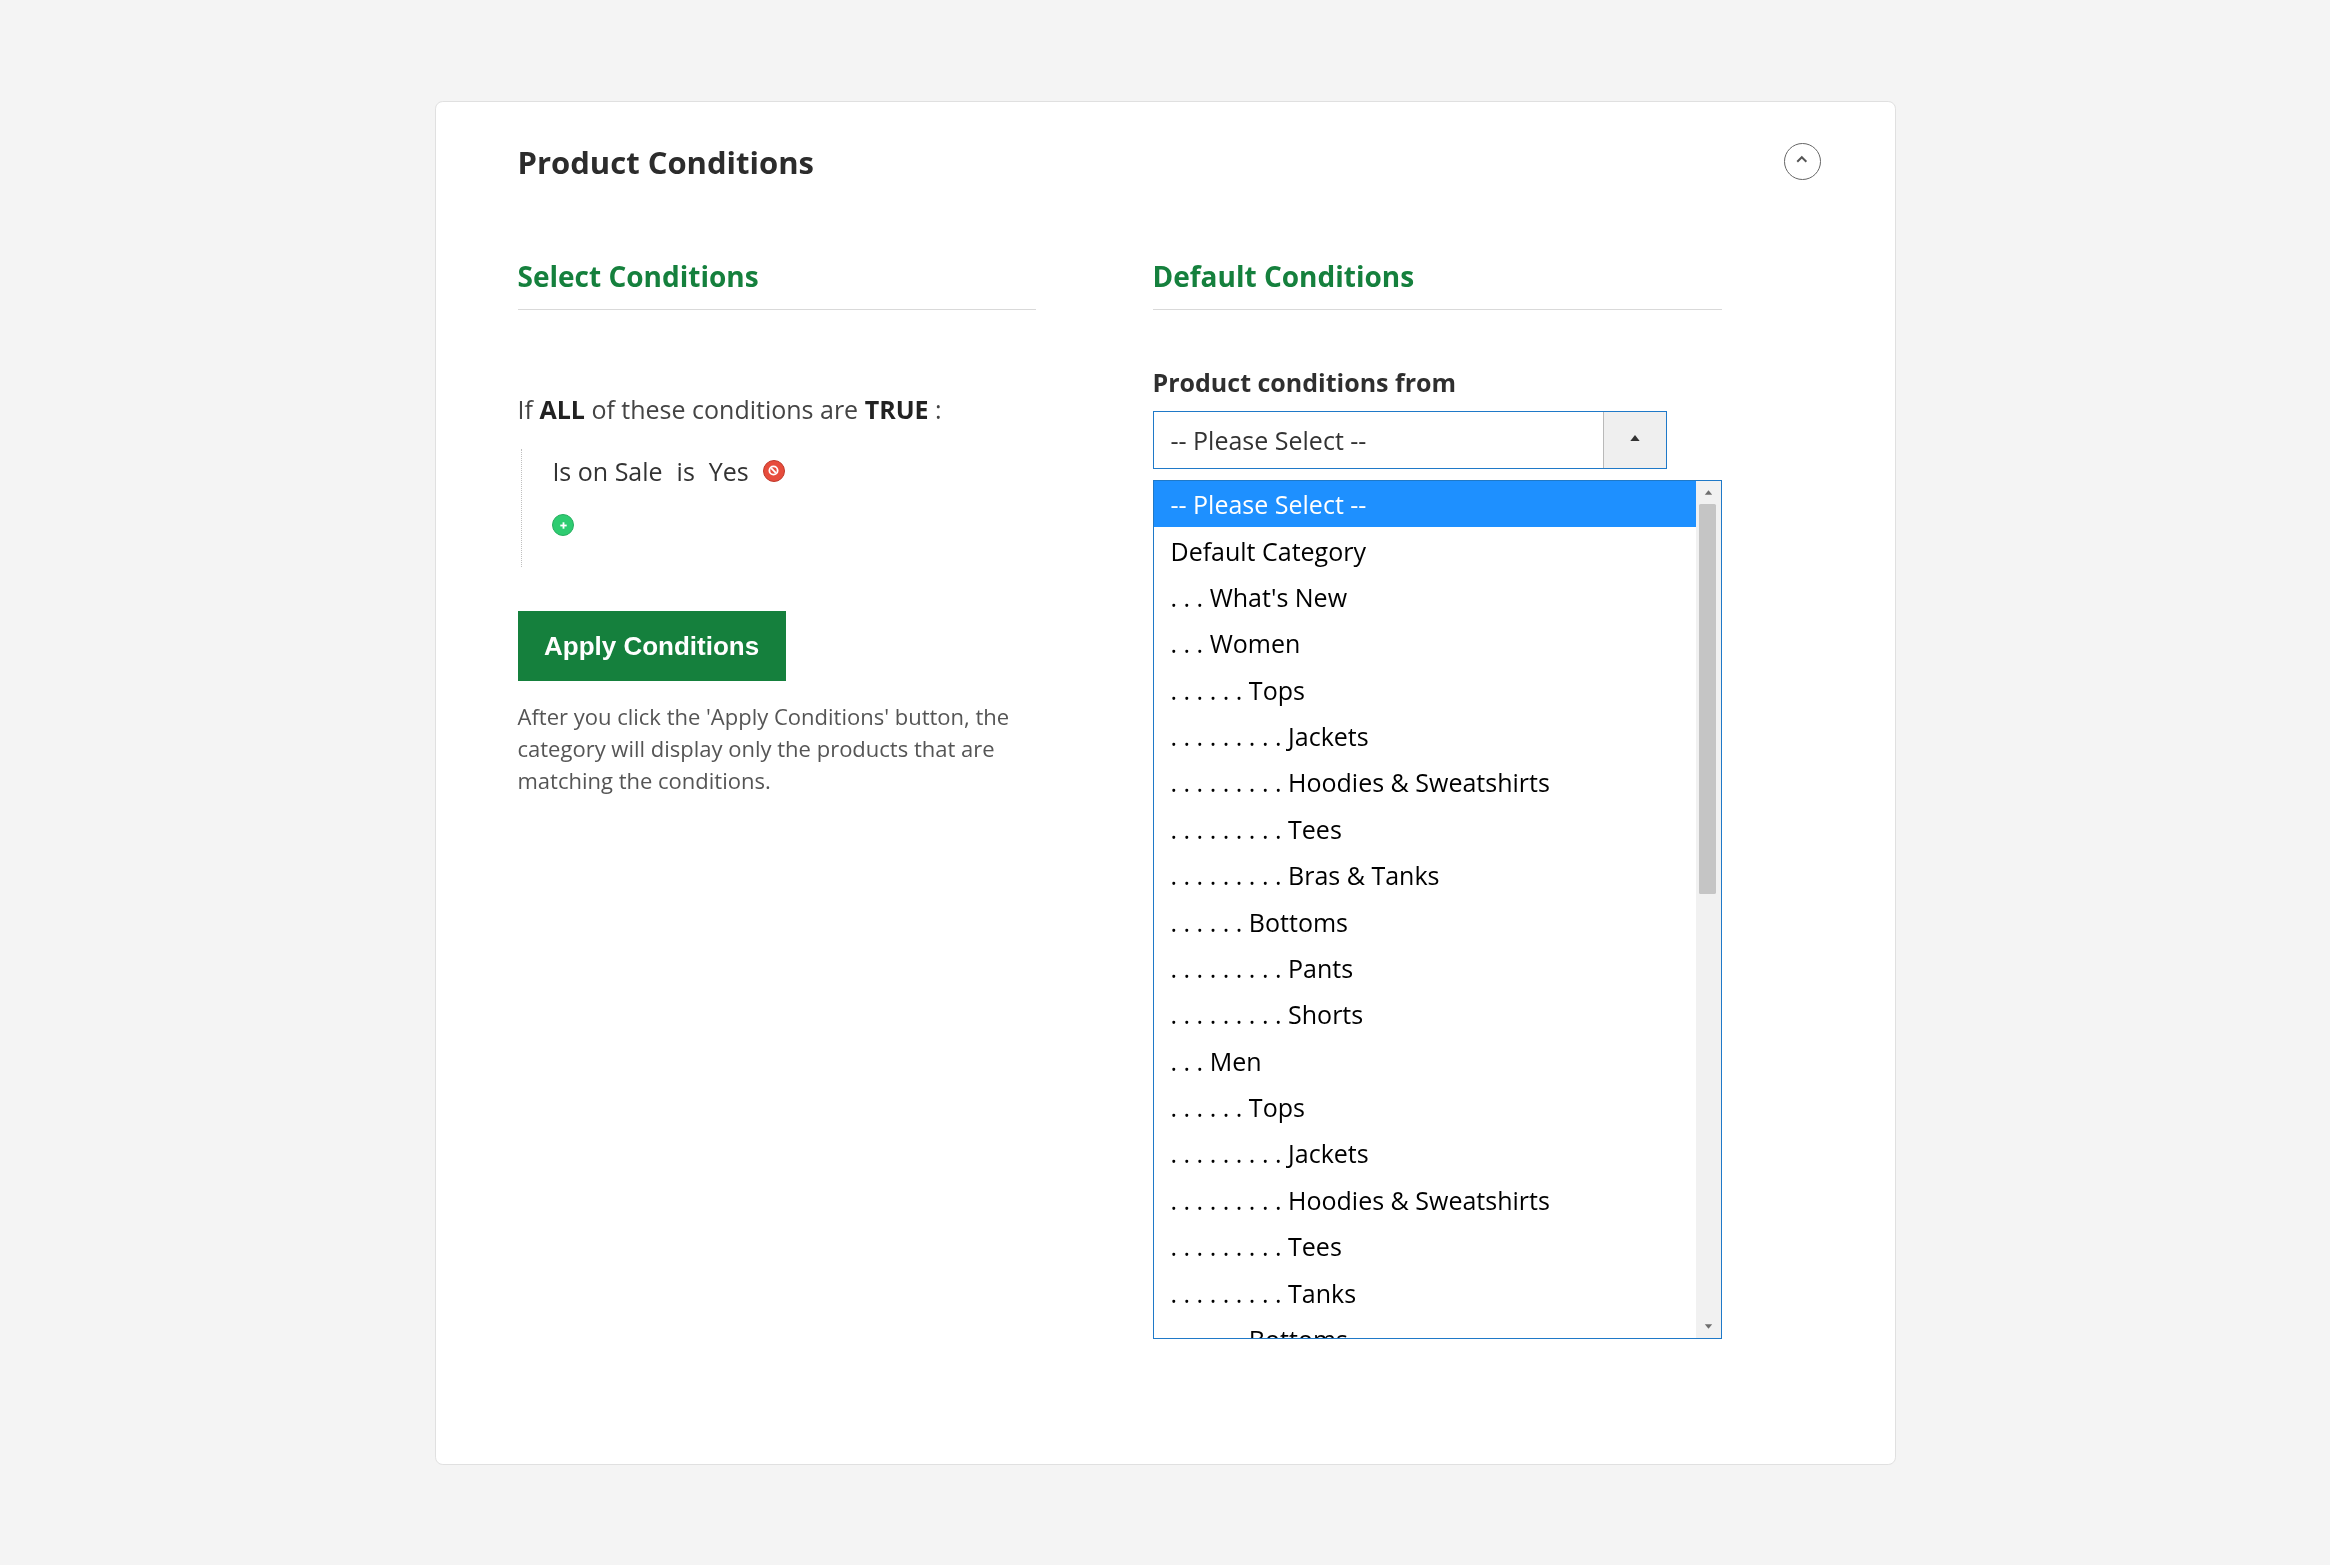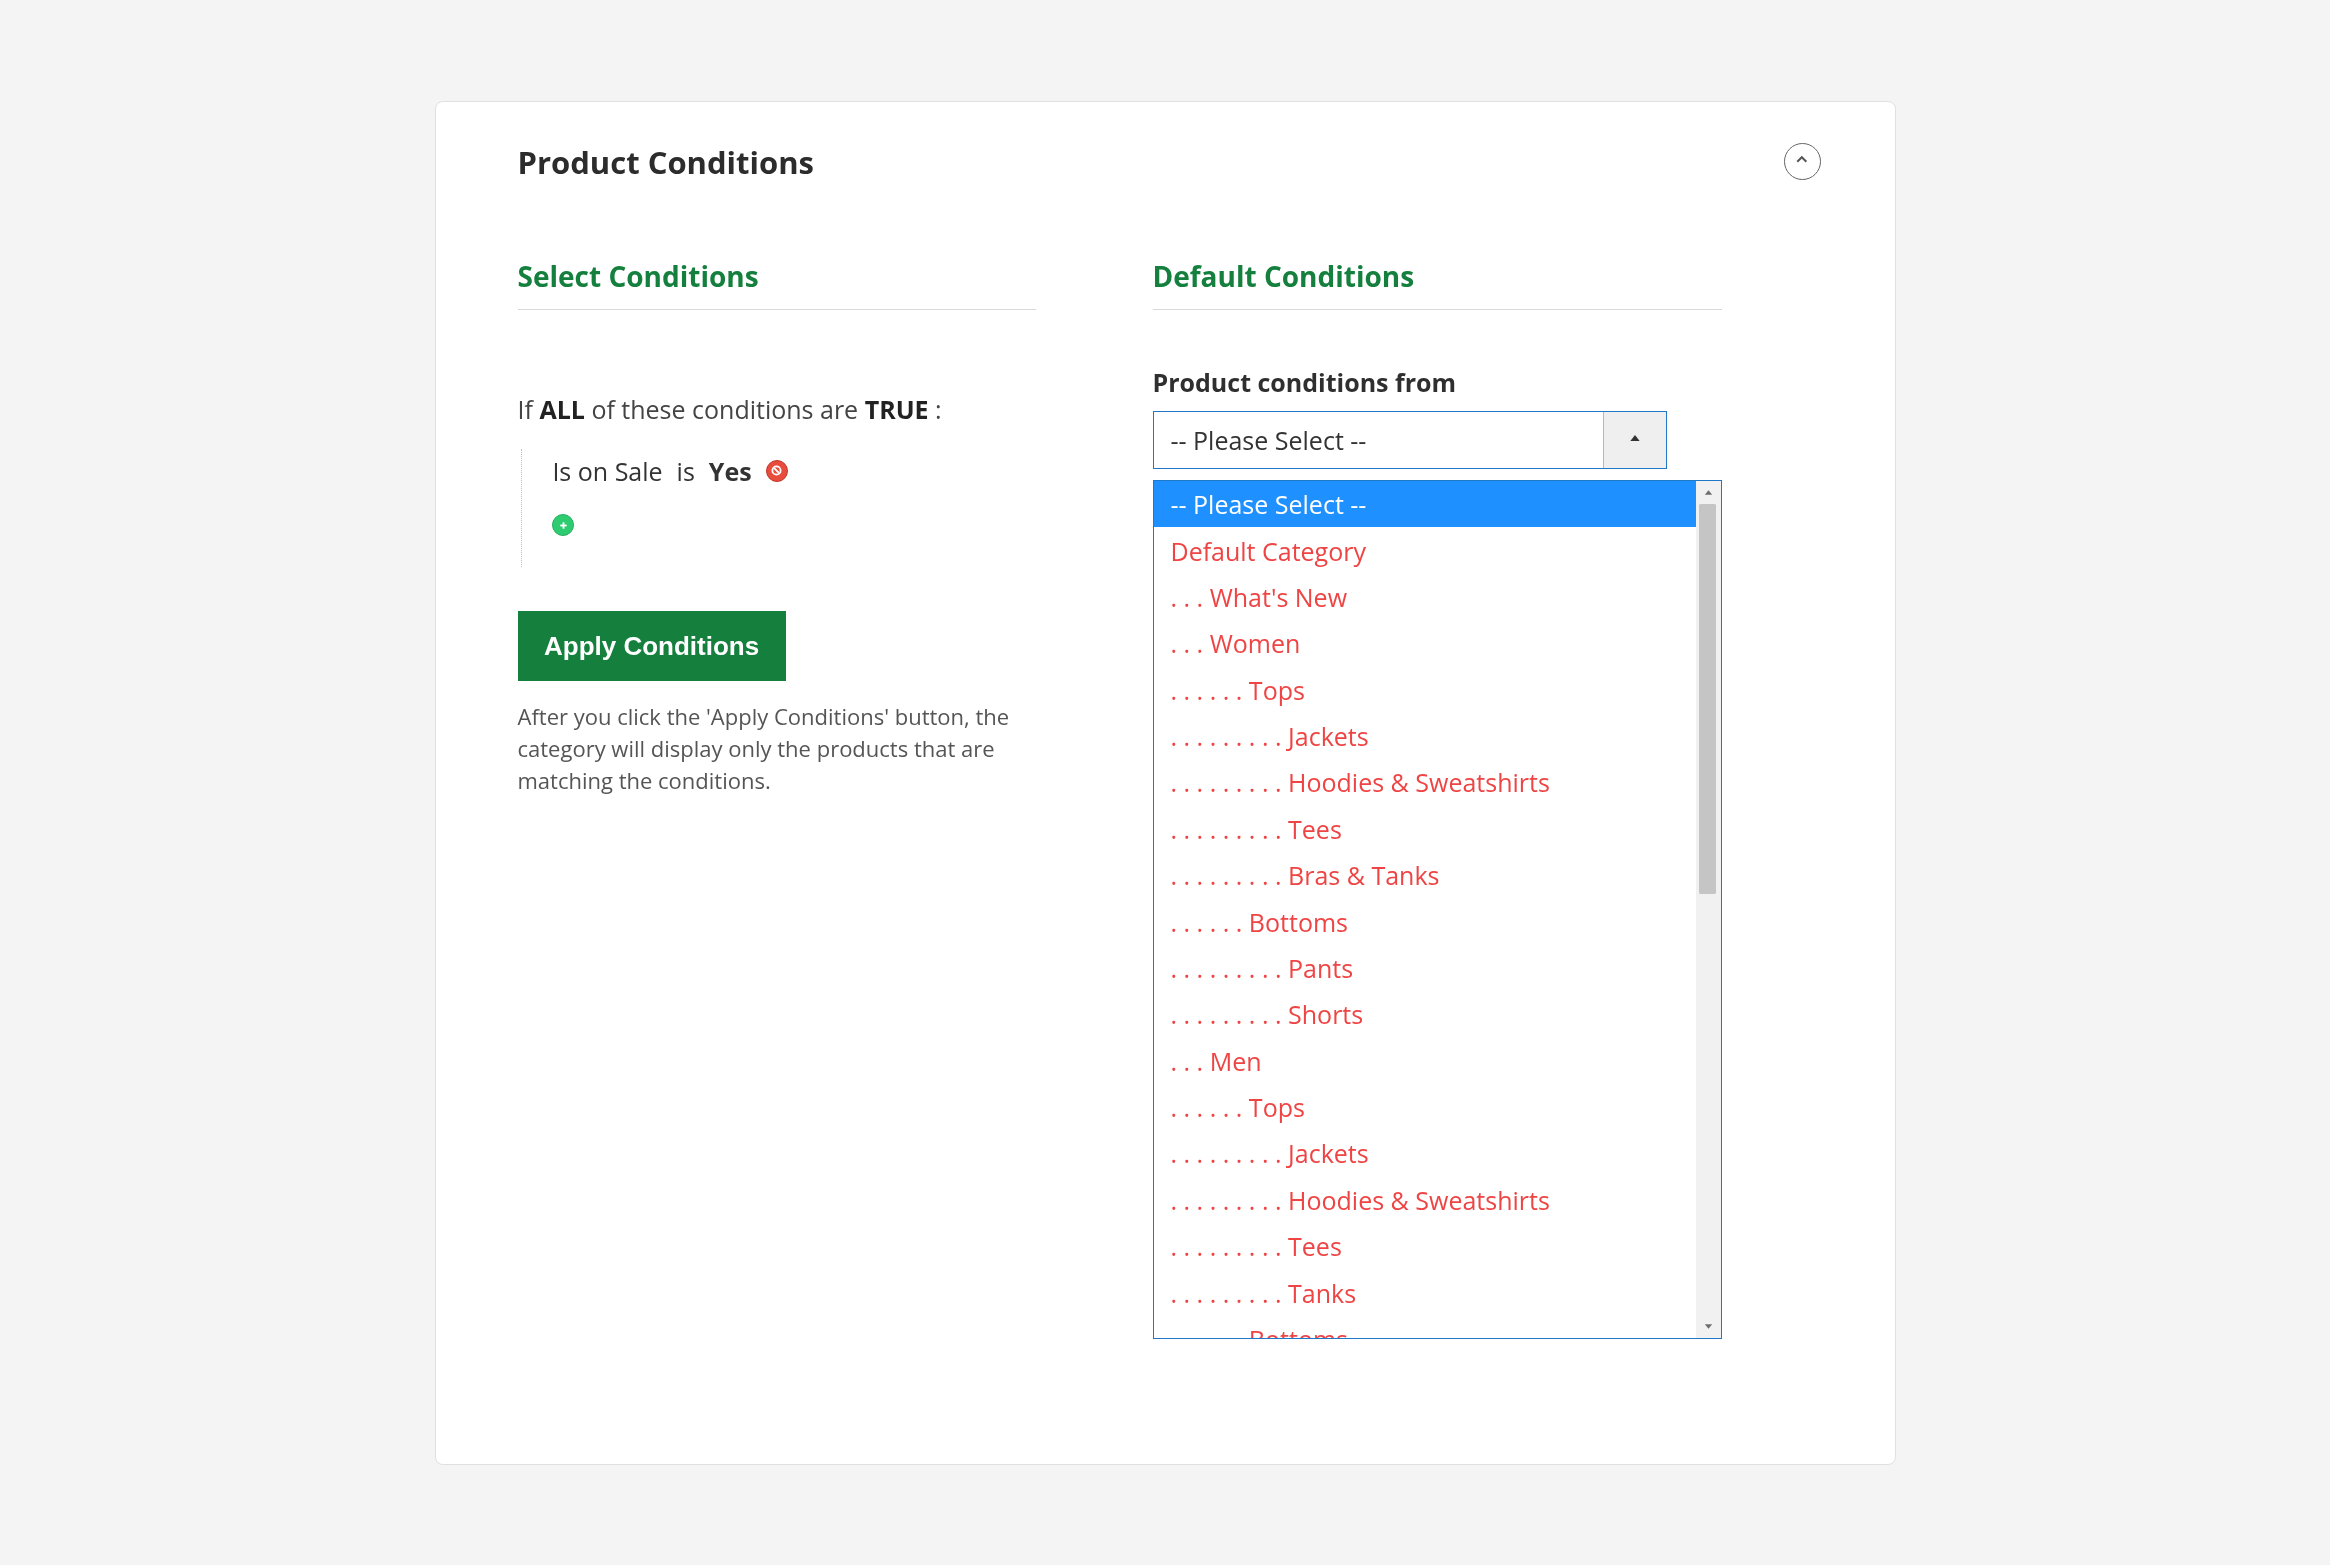--- a/index.html
+++ b/index.html
@@ -70,21 +70,21 @@
     border-left:1.6px dotted #bfbfbf;
     margin-left:3.9px;
     padding-left:30px;
   }
   .rule-item{
     font-size:25px;
     color:#333;
     display:flex;align-items:center;gap:14px;
     padding:4.7px 0 23.4px 0;
   }
-  .rule-item .v{font-weight:700;}
+  .rule-item .v{font-weight:400;}
   .icon-circle{
     display:inline-flex;align-items:center;justify-content:center;
     width:22px;height:22px;border-radius:50%;
     font-weight:700;font-size:15.6px;line-height:1;
     box-sizing:border-box;
   }
   .del-icon{background:#e74c3c;color:#fff;border:0.8px solid #c0392b;}
   .del-icon svg{width:11px;height:11px;}
   .add-icon{background:#2ecc71;color:#fff;border:0.8px solid #27ae60;}
   .add-icon svg{width:11px;height:11px;}
@@ -149,21 +149,21 @@
   .dropdown-list{
     flex:1;
     max-height:857px;
     overflow:hidden;
     padding:0;
     margin:0;
     list-style:none;
   }
   .dropdown-list li{
     font-size:25px;
-    color:#ef4444;
+    color:#000000;
     padding:6.2px 17px 6.2px 17px;
     white-space:pre;
     cursor:pointer;
   }
   .dropdown-list li.selected{
     background:#1e90ff;
     color:#ffffff;
   }
   .dropdown-scroll{
     flex:0 0 25px;

